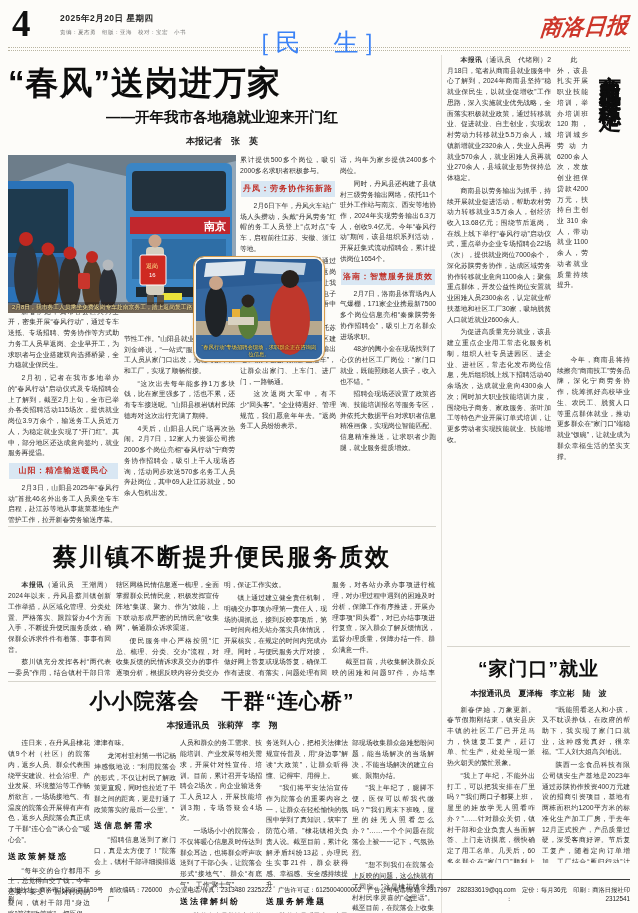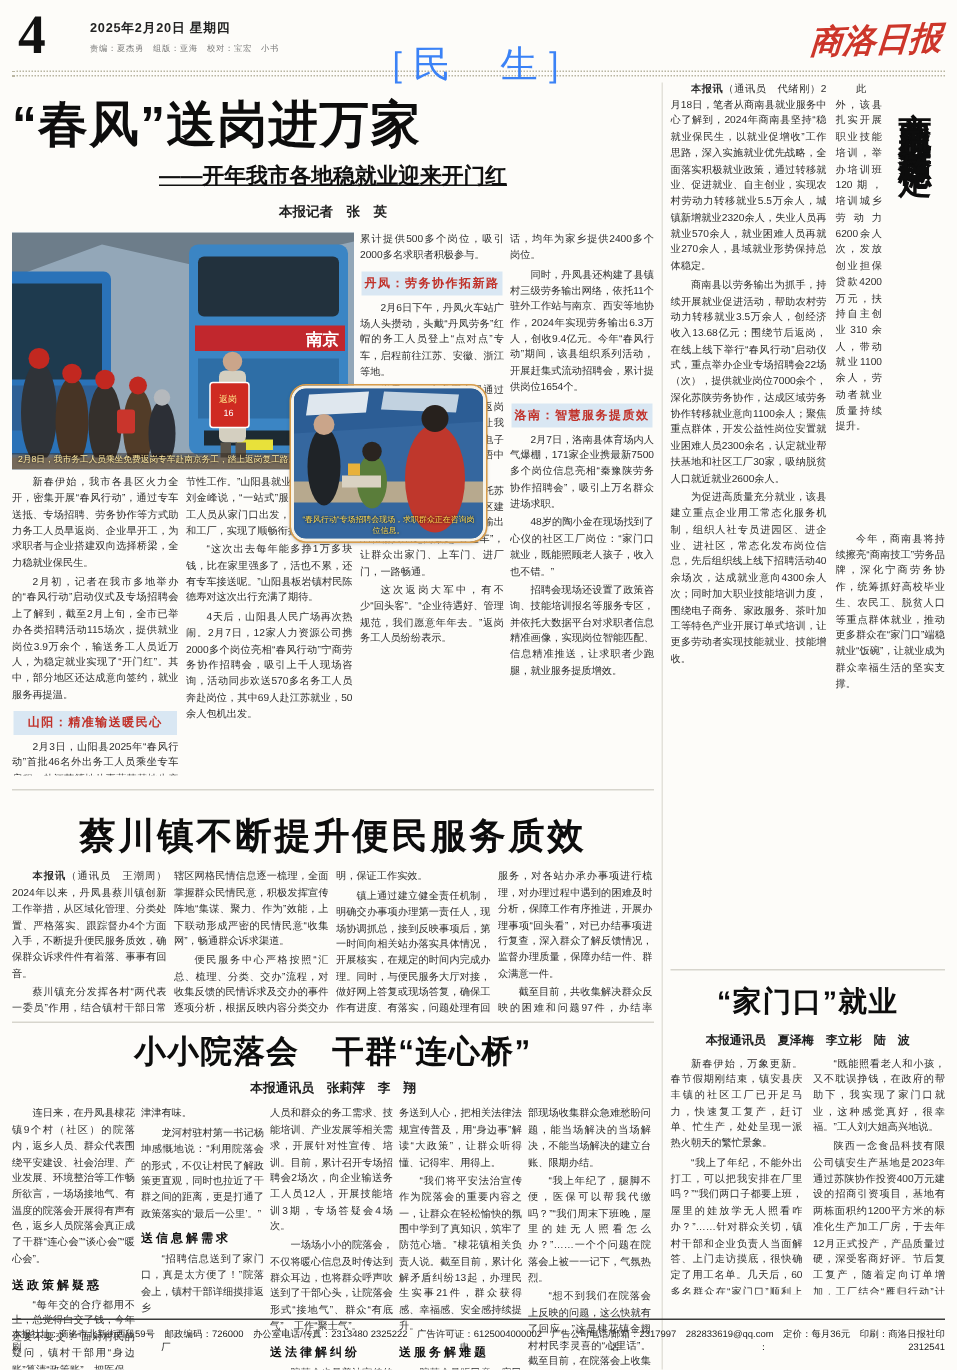--- a/index.html
+++ b/index.html
@@ -32,29 +32,29 @@
 
   
   .p { margin:0 0 2px; text-indent:2em; font-size:6.8px; line-height:1.58; text-align:justify; color:#2e2e2e; }
   .p.cont { text-indent:0; }
   .col { overflow:hidden; }
   .subhead { background:#d9e7f3; color:#c13129; font-weight:bold; font-size:8px; text-align:center; padding:2.5px 0; margin:4px 1px 4px; letter-spacing:1px; }
   .subhead2 { font-weight:bold; font-size:8px; text-align:left; margin:5px 0 4px; color:#111; letter-spacing:2px; }
 
   
   .m-headline { font-size:33px; font-weight:900; letter-spacing:1px; color:#0d0d0d; margin-top:10px; line-height:1.1; }
-  .m-subtitle { font-size:14.5px; font-weight:bold; text-align:center; margin-top:7px; color:#111;text-decoration:underline; }
+  .m-subtitle { font-size:14.5px; font-weight:bold; text-align:center; margin-top:7px; color:#111; }
   .m-byline { font-size:9px; font-weight:bold; text-align:center; margin:8px 0 7px; color:#222; }
   .m-cols { position:relative; display:flex; gap:4px; height:366px; }
   .m-lefttwo { width:228px; flex:0 0 228px; }
   .m-col { width:96px; flex:0 0 96px; overflow:hidden; }
   .photo { position:relative; width:228px; height:158px; overflow:hidden; background:#8fa3b5; }
   .photo svg { display:block; }
   .photo-caption { position:absolute; left:0; right:0; bottom:0; padding:2px 4px; font-size:5.8px; color:#ffe9a0; background:rgba(52,38,28,.45); line-height:1.3; text-shadow:0 0 2px #000; }
-  .under-photo { display:flex; gap:5px; margin-top:4px; height:200px; }
+  .under-photo { display:flex; gap:5px; margin-top:4px; height:200px;align-items:center; }
   .u-col { width:111px; flex:0 0 111px; overflow:hidden; }
   .inset { position:absolute; left:186px; top:102px; width:130px; height:104px; border:2px solid #f7f2e6; outline:1px solid #d89c4a; border-radius:10px; overflow:hidden; z-index:5; background:#2f659f; box-shadow:0 1px 3px rgba(0,0,0,.35); }
   .inset-caption { position:absolute; left:0; right:0; bottom:1px; font-size:5.3px; color:#ffd94f; text-align:center; line-height:1.35; text-shadow:0 0 2px #000; padding:0 3px; }
 
   
   .sn { position:relative; height:586px; }
   .sn-cols { position:relative; display:flex; gap:6px; height:586px; }
   .sn-colA { width:104px; flex:0 0 104px; overflow:hidden; }
   .sn-colB { width:73px; flex:0 0 73px; position:relative; }
   .sn-colB-top { width:31px; height:296px; overflow:hidden; }

